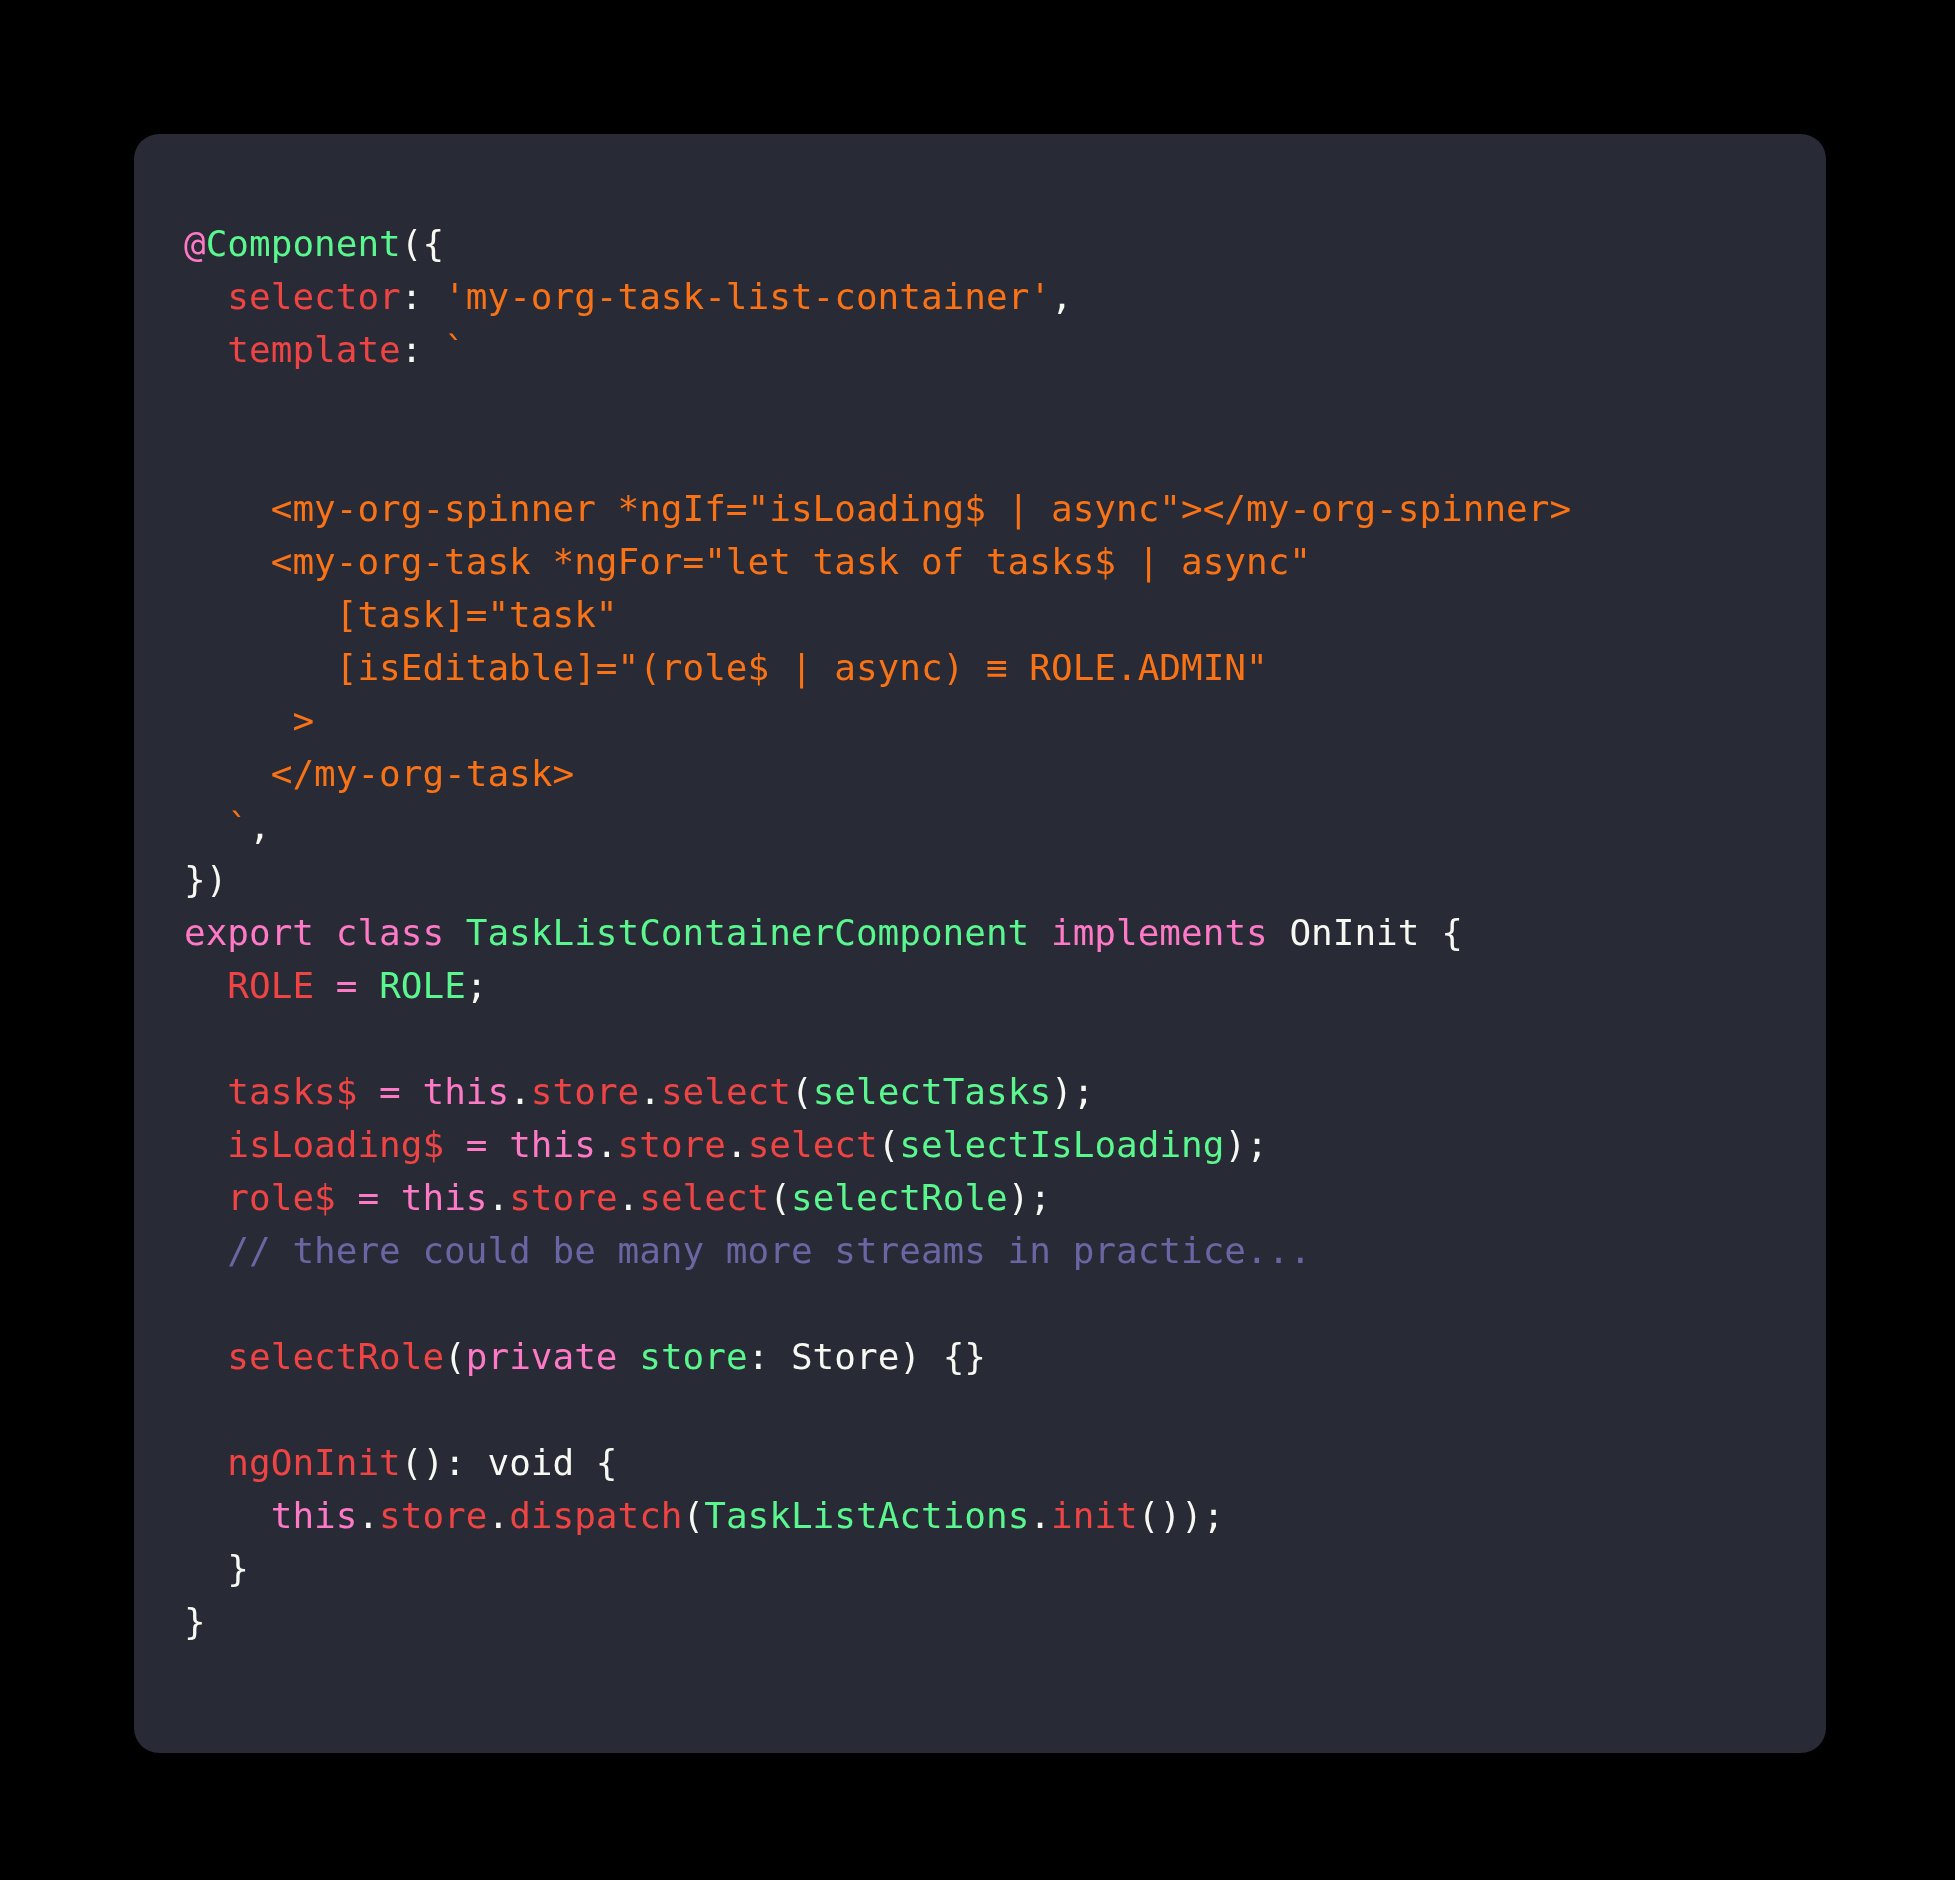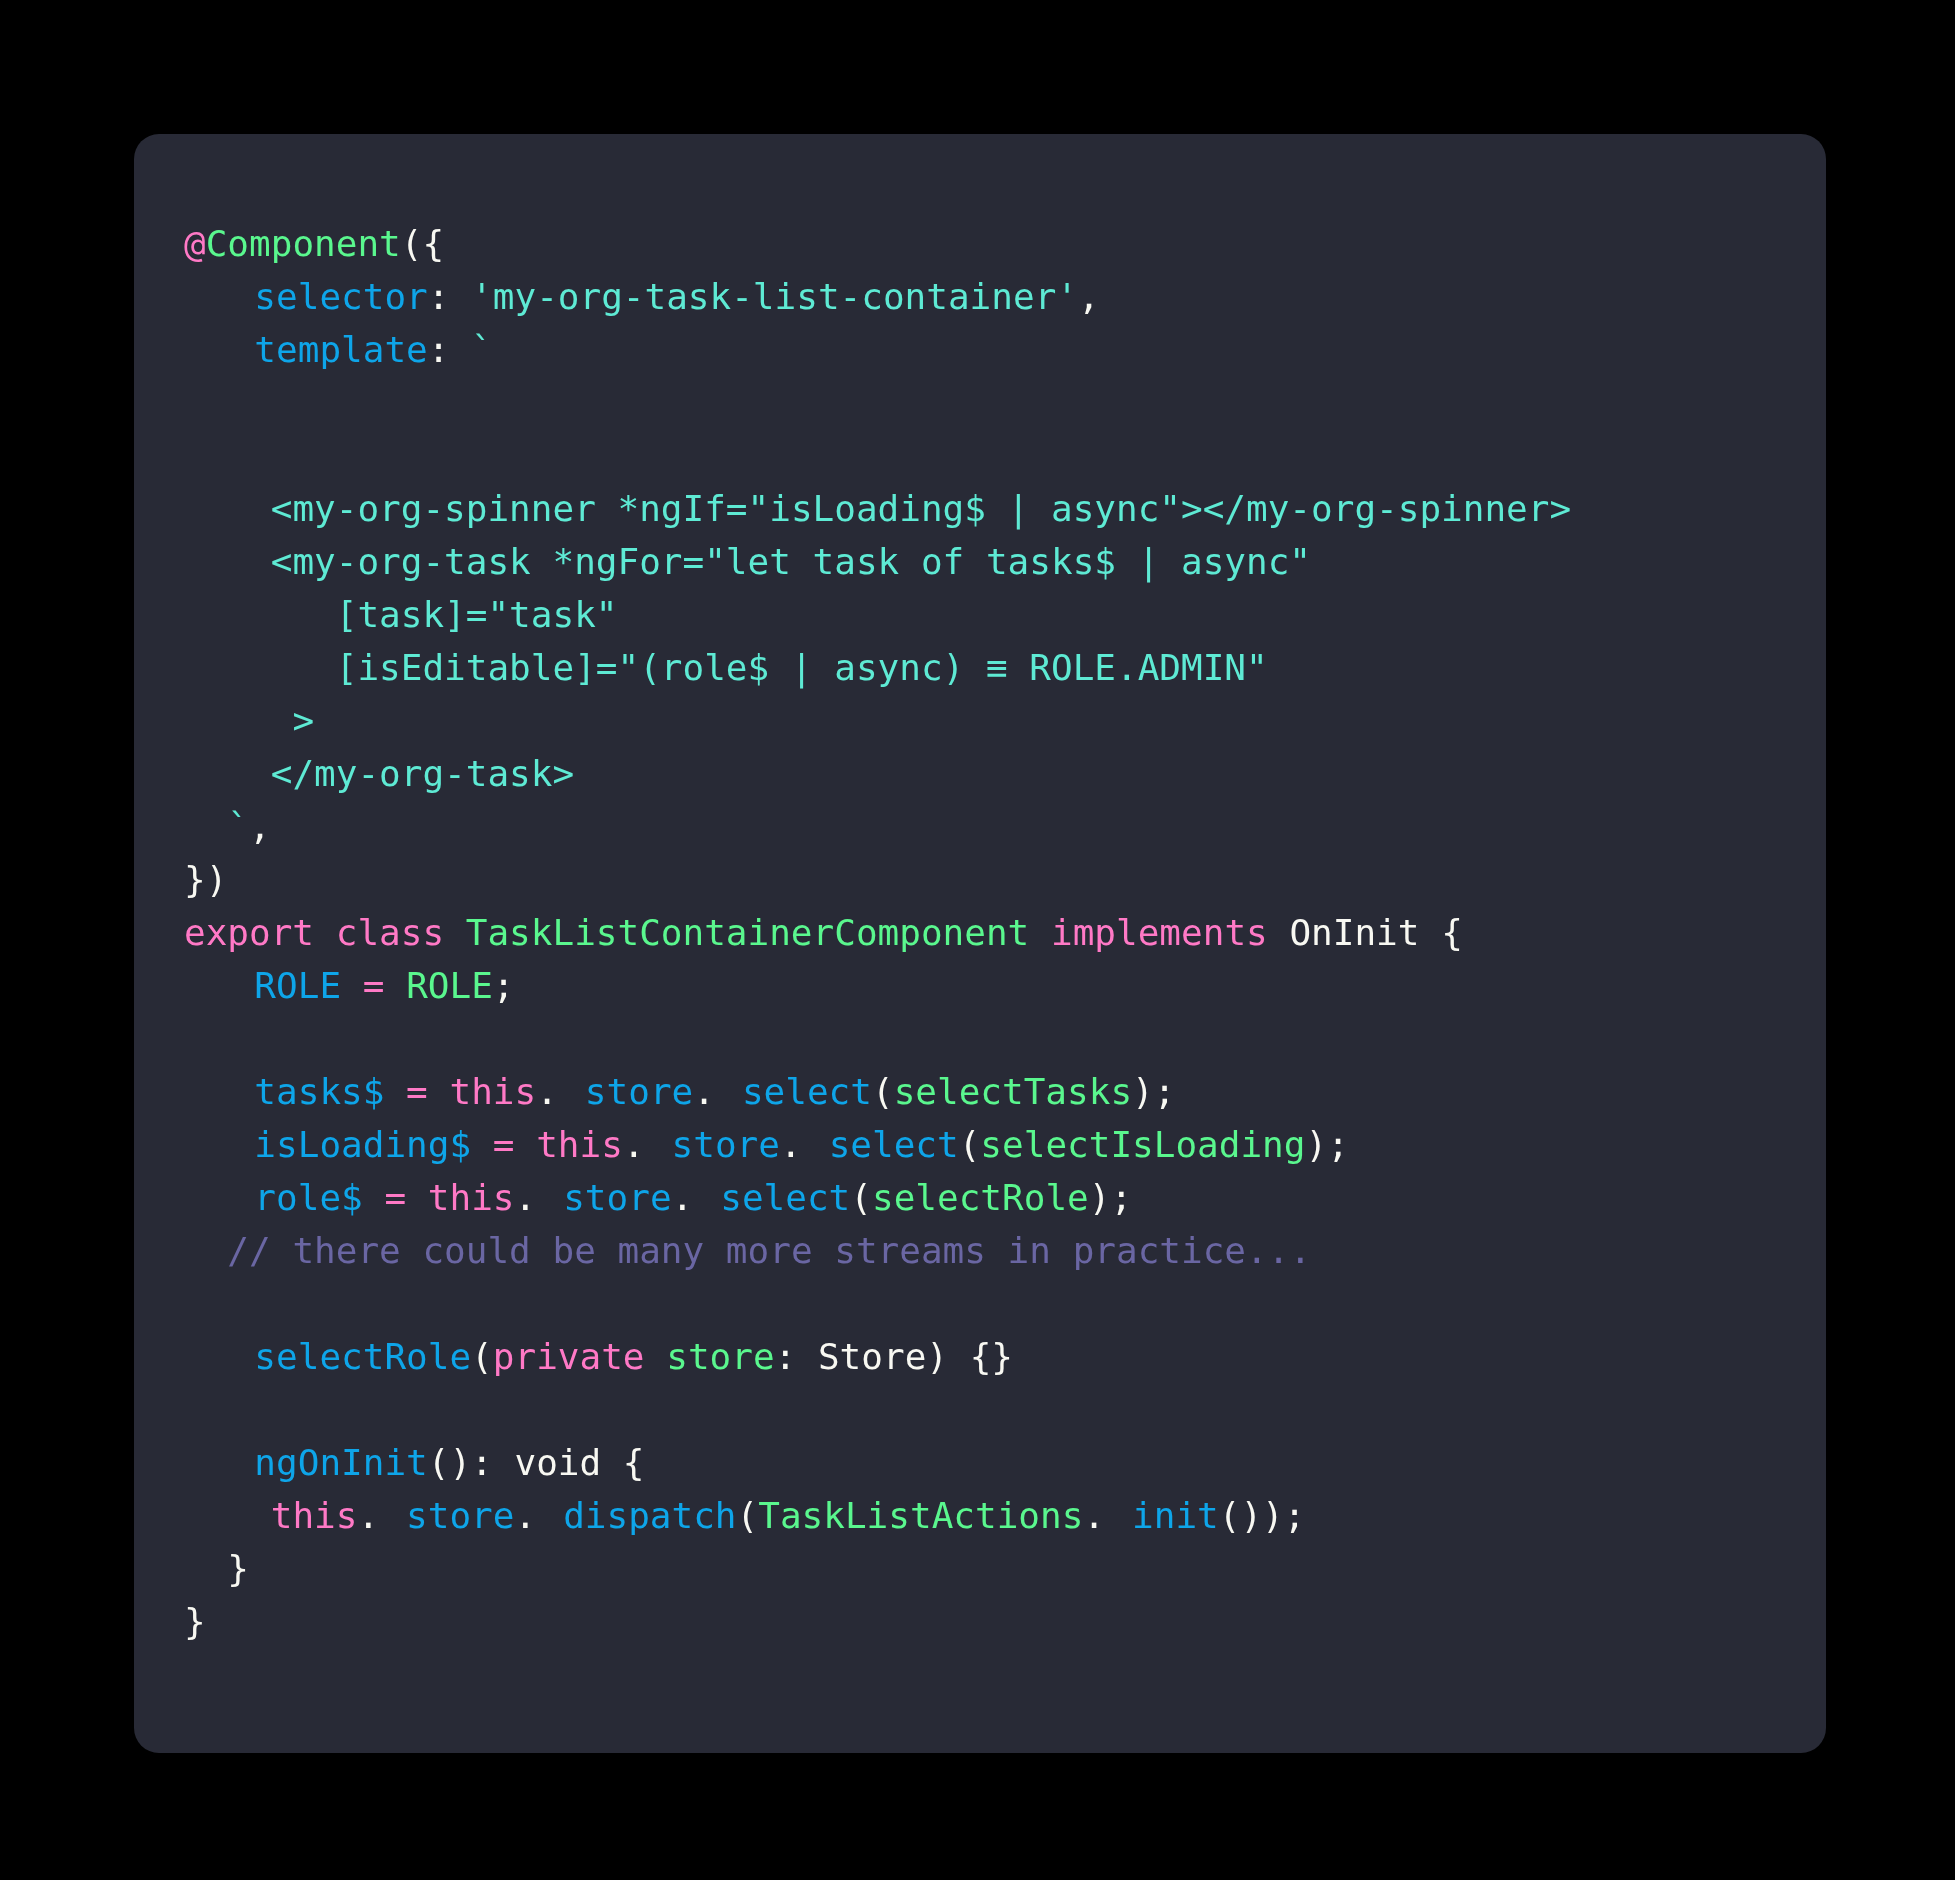--- a/index.html
+++ b/index.html
@@ -42,22 +42,22 @@
     letter-spacing: 0px;
     tab-size: 2;
   }
 
   .line { display: block; min-height: 53px; }
   .line.blank { height: 53px; }
 
   
   .t-pink   { color: #ff79c6; }
   .t-green  { color: #5af78e; }
-  .t-cyan   { color: #0ea5e9; margin-left: 27px; }
-  .t-yellow { color: #5eead4; margin-top: 47px; }
+  .t-cyan   { color: #ef4444; }
+  .t-yellow { color: #f97316; margin-top: 47px; }
   .t-plain  { color: #f8f8f2; }
   .t-comment{ color: #6a66a3; text-align: center; }
 </style>
 </head>
 <body>
 
 <div id="stage">
   <div id="code-card">
     <pre id="code-block"><span class="line"><span class="t-pink">@</span><span class="t-green">Component</span><span class="t-plain">({</span>
 </span><span class="line"><span class="t-plain">  </span><span class="t-cyan">selector</span><span class="t-plain">: </span><span class="t-yellow">'my-org-task-list-container'</span><span class="t-plain">,</span>

